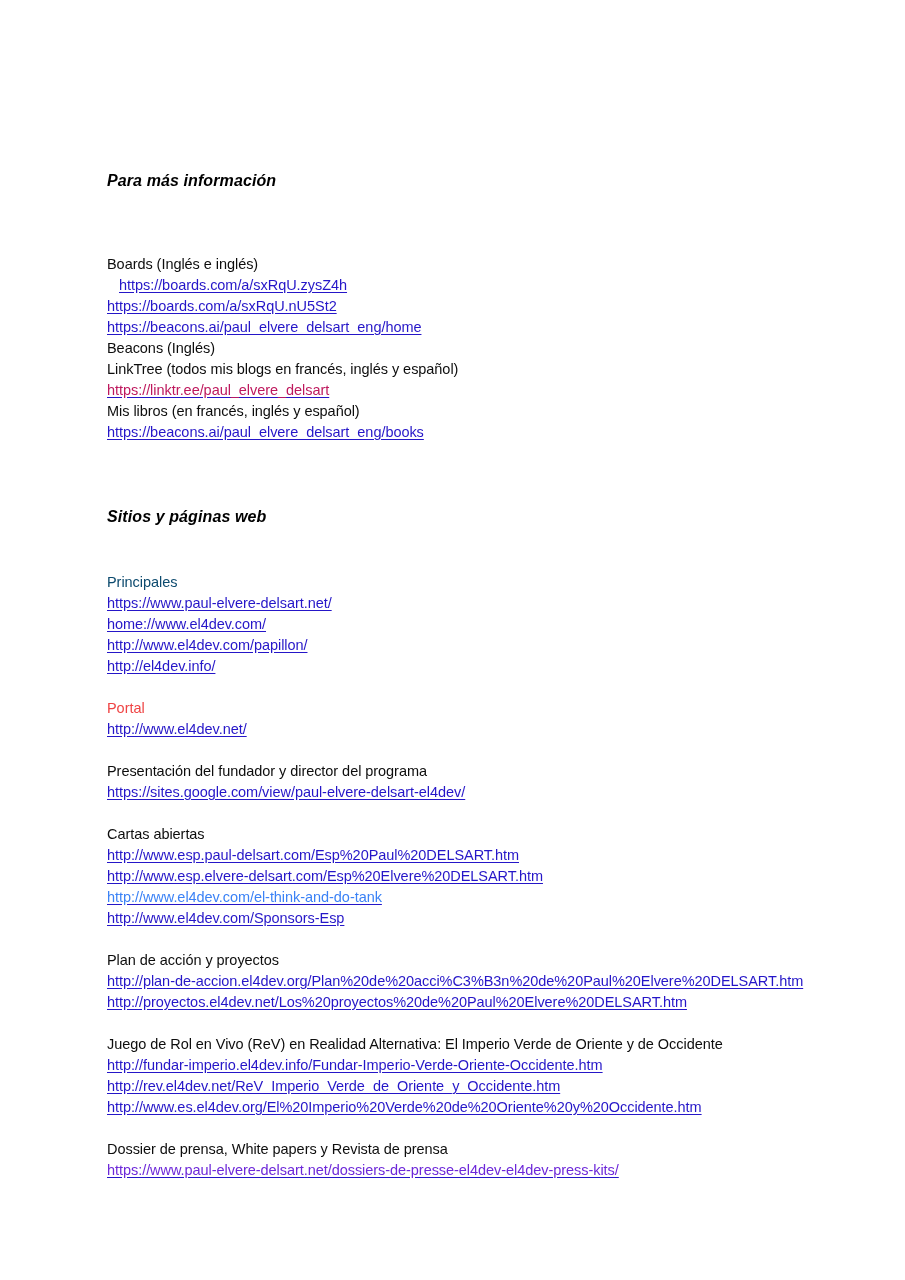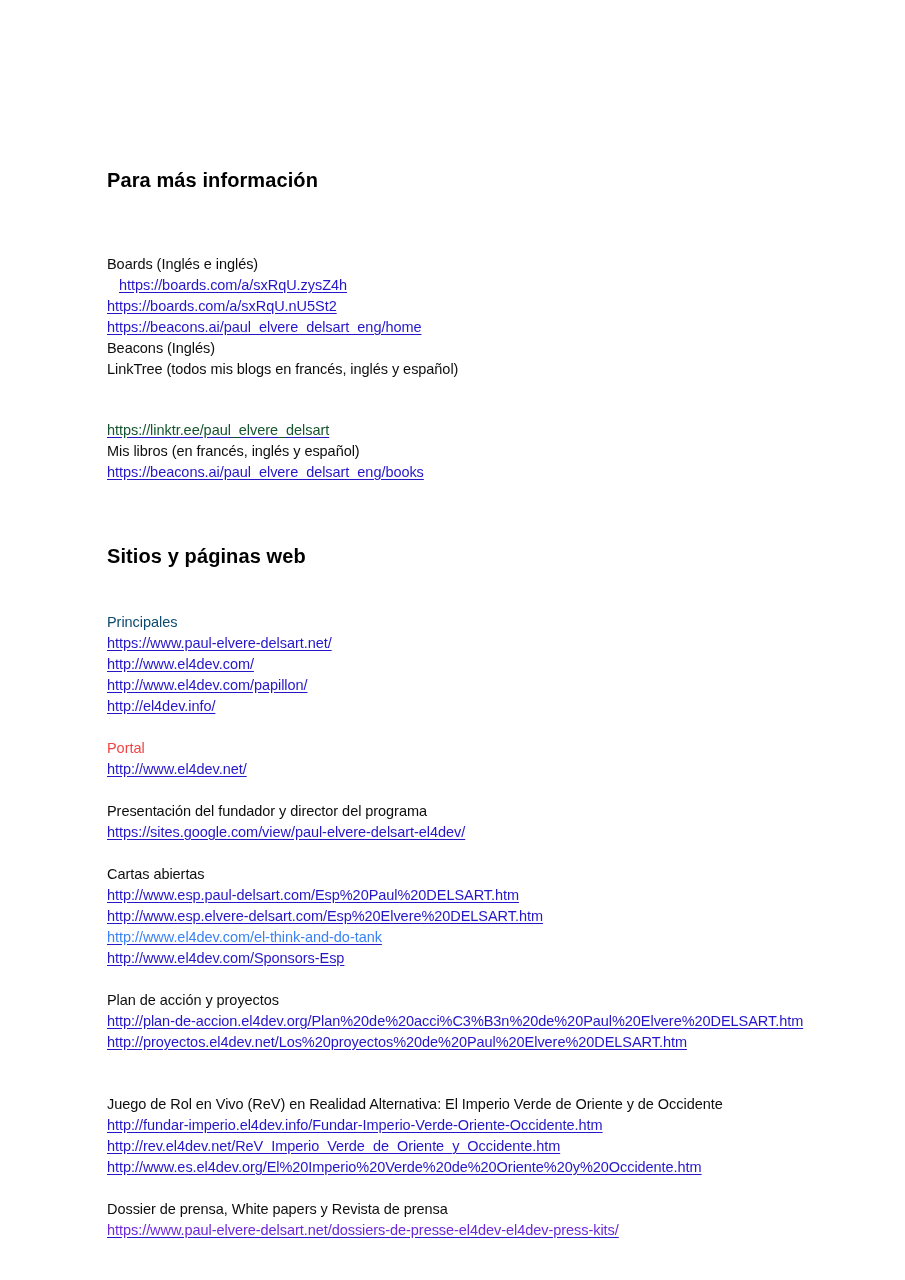--- a/index.html
+++ b/index.html
@@ -18,26 +18,27 @@
     overflow: hidden;
     box-sizing: border-box;
   }
   #content {
     position: absolute;
     left: 107px;
     top: 170px;
     width: 700px;
   }
   .section-heading {
-    font-size: 20px;
+    font-size: 16px;
     font-weight: bold;
     color: #000000;
     line-height: 21px;
     letter-spacing: 0.1px;
     white-space: nowrap;
+    font-style: italic;
   }
   .block {
     margin: 0;
     padding: 0;
   }
   .line {
     font-size: 14.5px;
     line-height: 21px;
     color: #0d0d0d;
     white-space: nowrap;
@@ -74,38 +75,38 @@
       <div class="line link" style="color: rgb(37, 22, 200); text-decoration-color: rgb(37, 22, 200);">https://boards.com/a/sxRqU.nU5St2</div>
     </div>
 
     <div class="block">
       <div class="line link" style="color: rgb(37, 22, 200); text-decoration-color: rgb(37, 22, 200);">https://beacons.ai/paul_elvere_delsart_eng/home</div>
       <div class="line" style="color: rgb(13, 13, 13);">Beacons (Inglés)</div>
     </div>
 
     <div class="block">
       <div class="line" style="color: rgb(13, 13, 13);">LinkTree (todos mis blogs en francés, inglés y español)</div>
-      <div class="line link" style="color: #14532d; text-decoration-color: rgb(37, 22, 200); margin-top: 40px;">https://linktr.ee/paul_elvere_delsart</div>
+      <div class="line link" style="color: #be185d; text-decoration-color: rgb(37, 22, 200);">https://linktr.ee/paul_elvere_delsart</div>
     </div>
 
     <div class="block">
       <div class="line" style="color: rgb(13, 13, 13);">Mis libros (en francés, inglés y español)</div>
       <div class="line link" style="color: rgb(37, 22, 200); text-decoration-color: rgb(37, 22, 200);">https://beacons.ai/paul_elvere_delsart_eng/books</div>
     </div>
 
     <div class="gap-xl"></div>
 
     <div class="section-heading">Sitios y páginas web</div>
 
     <div class="gap-lg"></div>
 
     <div class="block">
       <div class="line" style="color: #0c4a6e;">Principales</div>
       <div class="line link" style="color: rgb(37, 22, 200); text-decoration-color: rgb(37, 22, 200);">https://www.paul-elvere-delsart.net/</div>
-      <div class="line link" style="color: rgb(37, 22, 200); text-decoration-color: rgb(37, 22, 200);">http://www.el4dev.com/</div>
+      <div class="line link" style="color: rgb(37, 22, 200); text-decoration-color: rgb(37, 22, 200);">home://www.el4dev.com/</div>
       <div class="line link" style="color: rgb(37, 22, 200); text-decoration-color: rgb(37, 22, 200);">http://www.el4dev.com/papillon/</div>
       <div class="line link" style="color: rgb(37, 22, 200); text-decoration-color: rgb(37, 22, 200);">http://el4dev.info/</div>
     </div>
 
     <div class="gap-md"></div>
 
     <div class="block">
       <div class="line" style="color: #ef4444;">Portal</div>
       <div class="line link" style="color: rgb(37, 22, 200); text-decoration-color: rgb(37, 22, 200);">http://www.el4dev.net/</div>
     </div>
@@ -131,21 +132,21 @@
 
     <div class="block">
       <div class="line" style="color: rgb(13, 13, 13);">Plan de acción y proyectos</div>
       <div class="line link wrap" style="color: rgb(37, 22, 200); text-decoration-color: rgb(37, 22, 200);">http://plan-de-accion.el4dev.org/Plan%20de%20acci%C3%B3n%20de%20Paul%20Elvere%20DELSART.htm</div>
       <div class="line link" style="color: rgb(37, 22, 200); text-decoration-color: rgb(37, 22, 200);">http://proyectos.el4dev.net/Los%20proyectos%20de%20Paul%20Elvere%20DELSART.htm</div>
     </div>
 
     <div class="gap-md"></div>
 
     <div class="block">
-      <div class="line" style="color: rgb(13, 13, 13); margin-top: 20px;">Juego de Rol en Vivo (ReV) en Realidad Alternativa: El Imperio Verde de Oriente y de Occidente</div>
+      <div class="line" style="color: rgb(13, 13, 13);">Juego de Rol en Vivo (ReV) en Realidad Alternativa: El Imperio Verde de Oriente y de Occidente</div>
       <div class="line link" style="color: rgb(37, 22, 200); text-decoration-color: rgb(37, 22, 200);">http://fundar-imperio.el4dev.info/Fundar-Imperio-Verde-Oriente-Occidente.htm</div>
       <div class="line link" style="color: rgb(37, 22, 200); text-decoration-color: rgb(37, 22, 200);">http://rev.el4dev.net/ReV_Imperio_Verde_de_Oriente_y_Occidente.htm</div>
       <div class="line link" style="color: rgb(37, 22, 200); text-decoration-color: rgb(37, 22, 200);">http://www.es.el4dev.org/El%20Imperio%20Verde%20de%20Oriente%20y%20Occidente.htm</div>
     </div>
 
     <div class="gap-md"></div>
 
     <div class="block">
       <div class="line" style="color: rgb(13, 13, 13);">Dossier de prensa, White papers y Revista de prensa</div>
       <div class="line link" style="color: #6d28d9; text-decoration-color: rgb(37, 22, 200);">https://www.paul-elvere-delsart.net/dossiers-de-presse-el4dev-el4dev-press-kits/</div>

